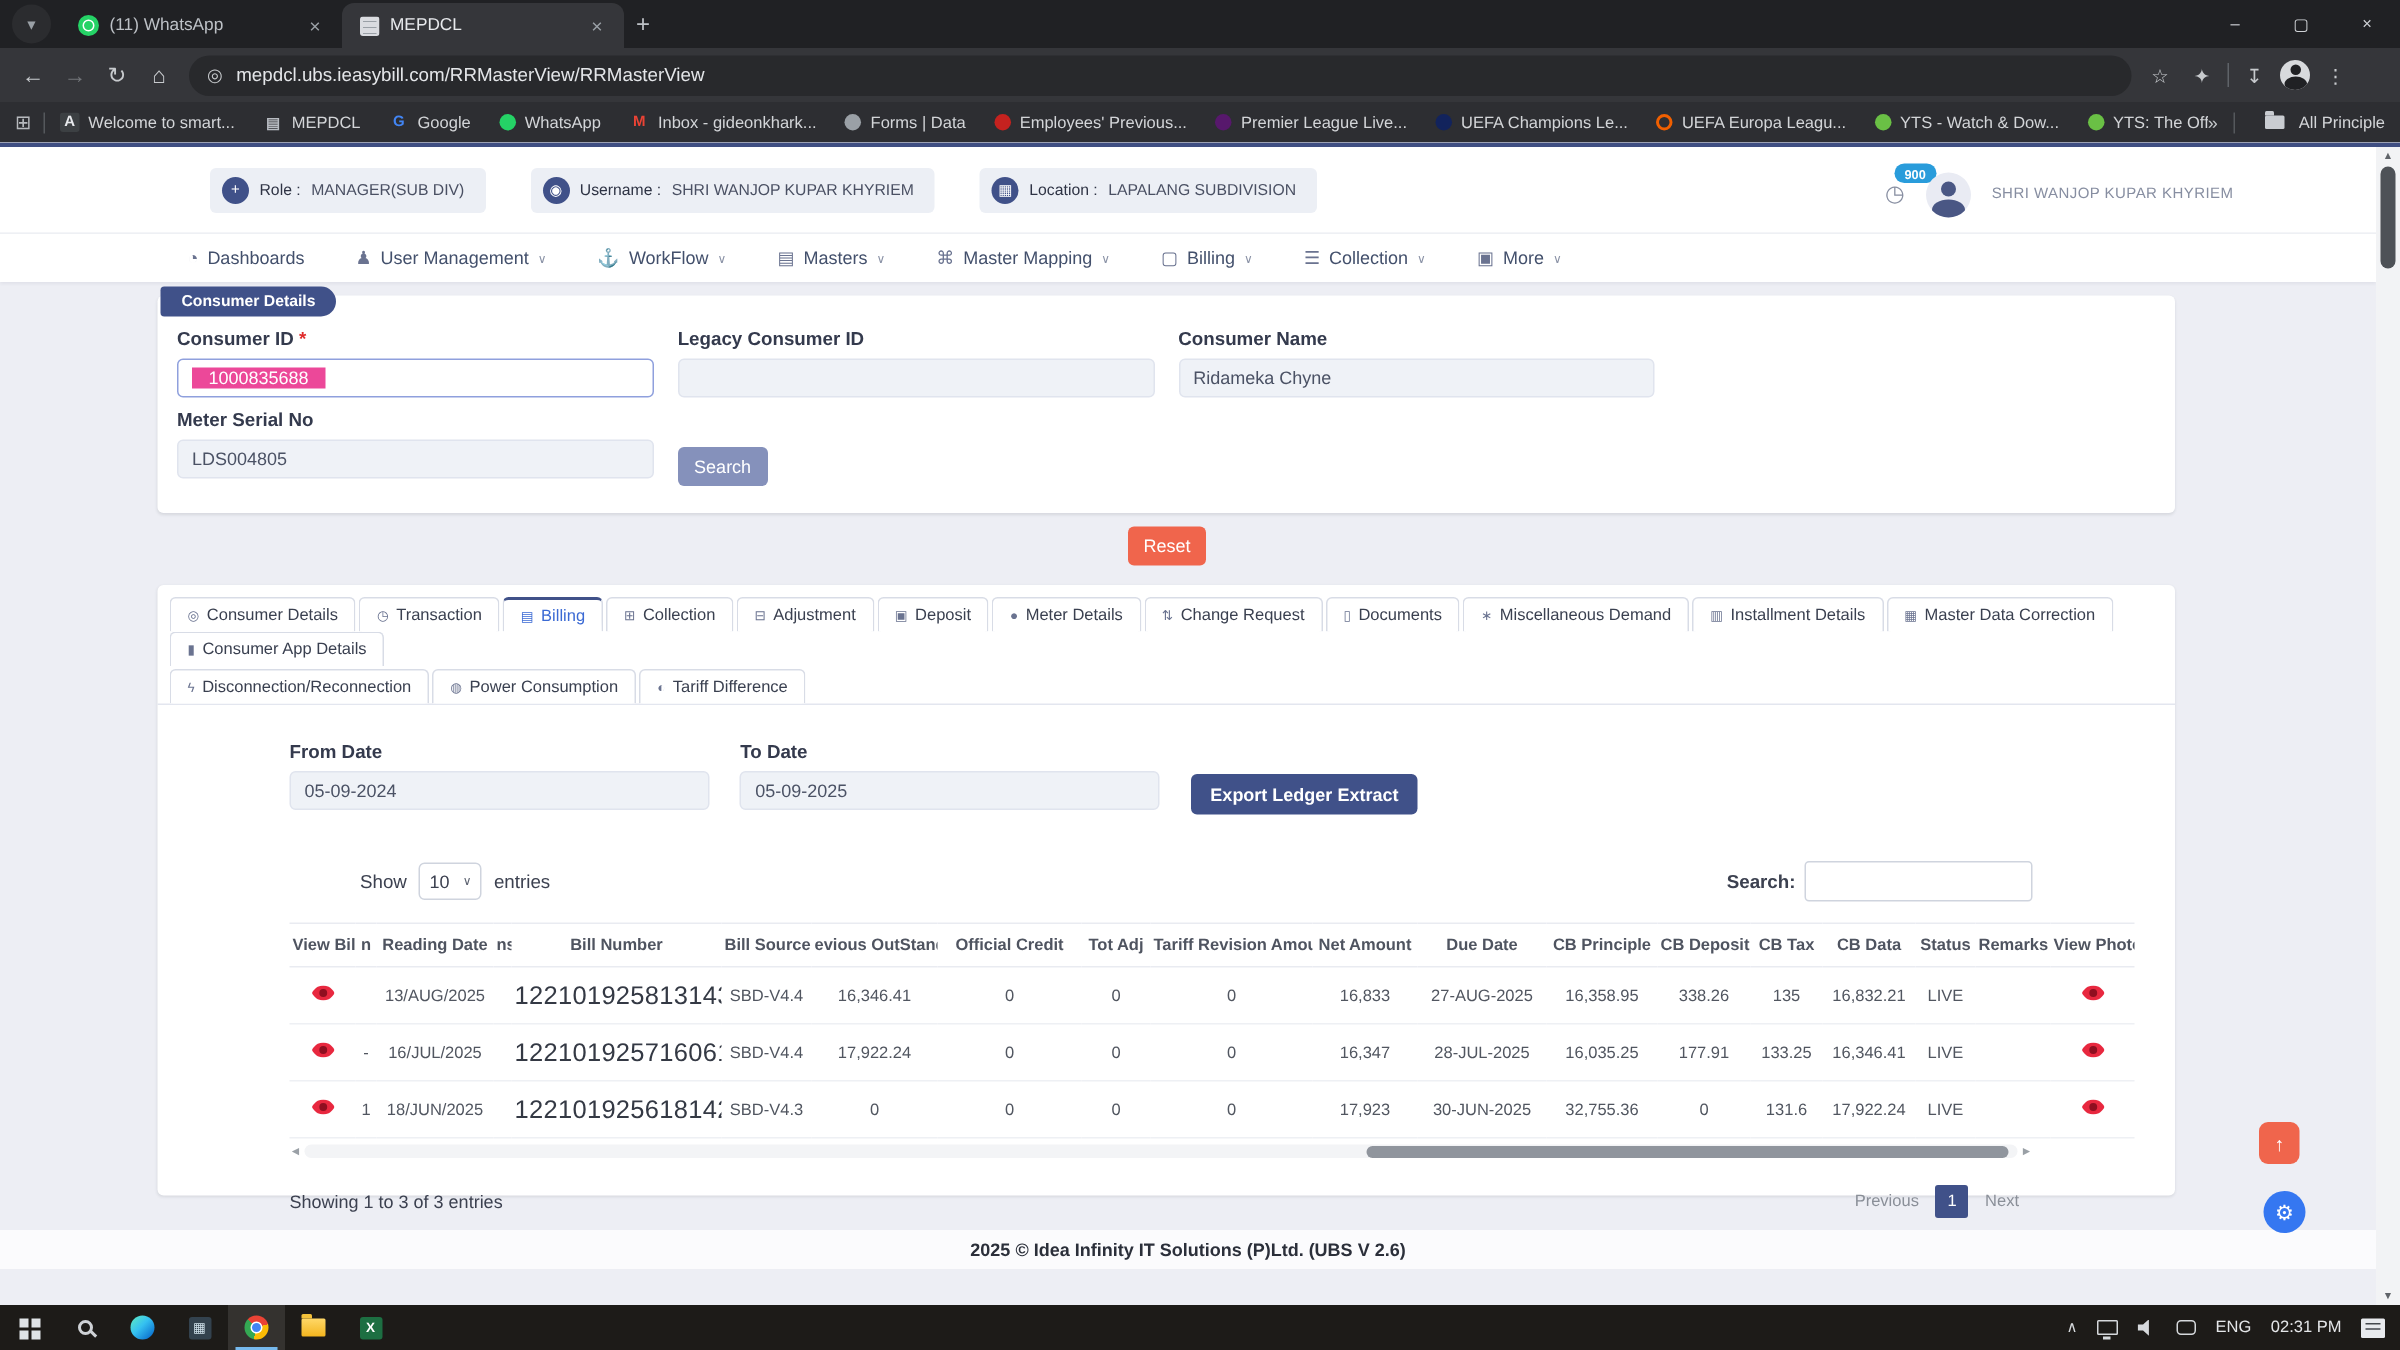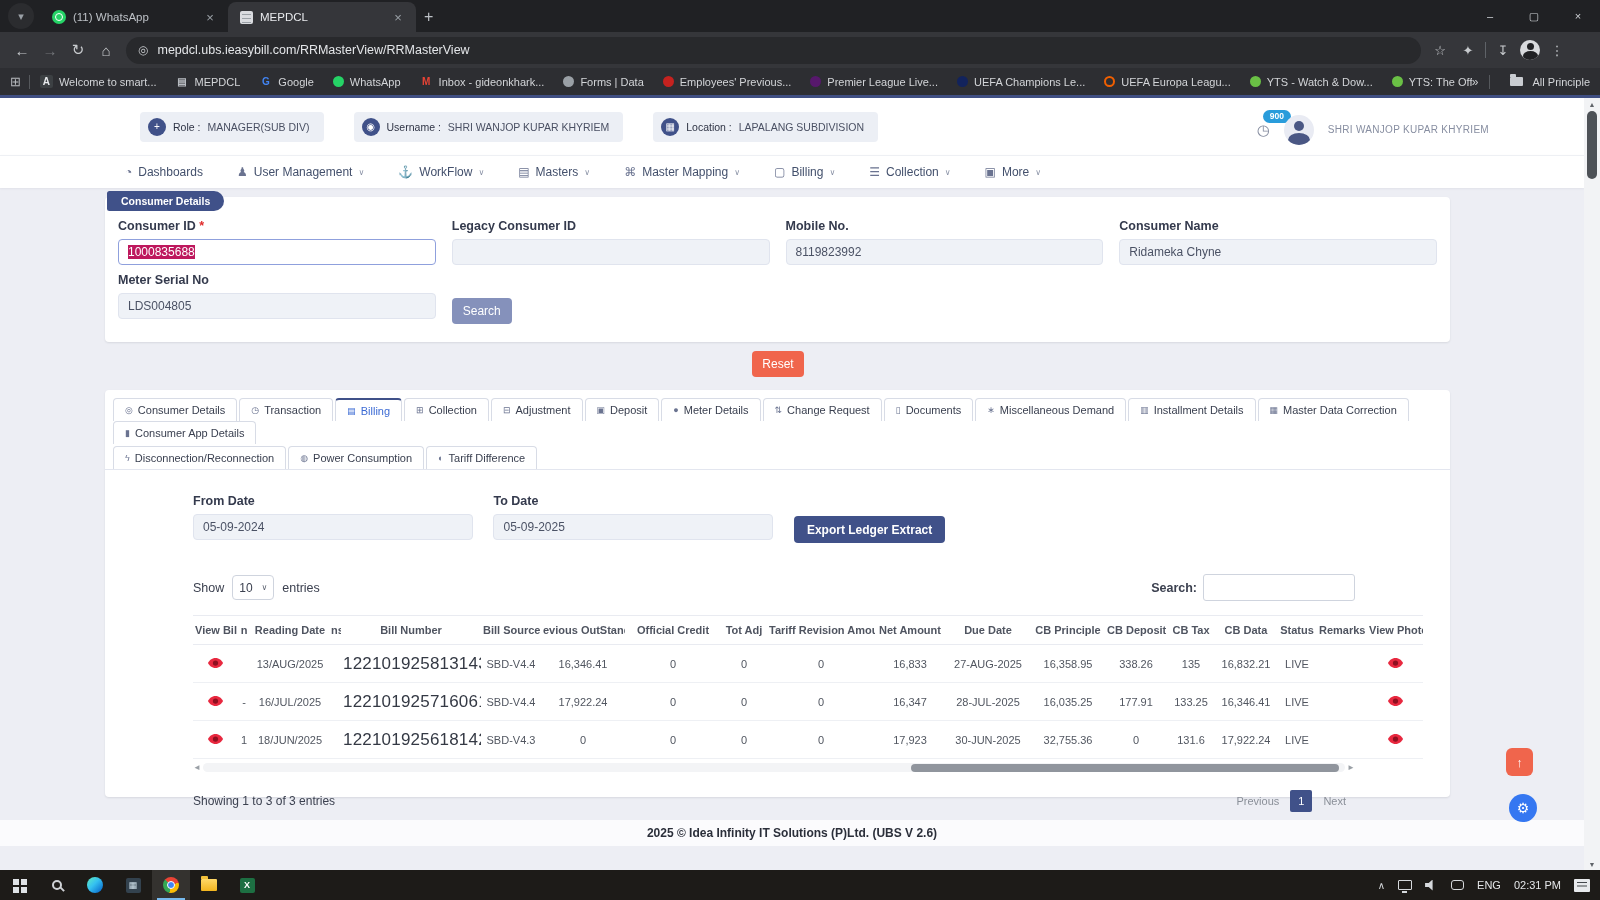--- a/index.html
+++ b/index.html
@@ -68,40 +68,40 @@
   .nav-chev { color:#8a92a6; font-size:8px; }
 
   .card { position:absolute; background:#fff; border-radius:4px; box-shadow:0 1px 2px rgba(56,65,74,.12); }
   .card1 { left:105px; top:102px; width:1345px; height:145px; }
   .section-pill { position:absolute; top:-6px; left:2px; background:#405189; color:#fff; font-size:10.5px; font-weight:bold; padding:4px 14px; border-radius:3px 12px 12px 3px; }
   .form-grid { display:grid; grid-template-columns:repeat(4,1fr); column-gap:16px; padding:22px 13px 0 13px; }
   .f-label { font-size:12.5px; font-weight:bold; color:#343a4d; margin-bottom:6px; }
   .req { color:#e02b2b; }
   .tb-input { height:26px; background:#eff2f7; border:1px solid #e0e4ee; border-radius:4px; font-size:12px; color:#4b5265; display:flex; align-items:center; padding:0 9px; }
   .tb-input.focused { background:#fff; border:1.5px solid #8fa0dd; }
-  .sel-text { background:#be185d; color:#fff; padding:0 0; }
+  .sel-text { background:#ec4899; color:#fff; padding:0 11px; }
   .row2 { display:grid; grid-template-columns:repeat(4,1fr); column-gap:16px; padding:8px 13px 0 13px; }
   .search-btn { width:60px; height:26px; background:#8591bb; color:#fff; font-size:12px; border-radius:4px; display:flex; align-items:center; justify-content:center; margin-top:25px; }
   .reset-btn { position:absolute; left:752px; top:256px; width:52px; height:26px; background:#f0654c; color:#fff; font-size:12px; border-radius:4px; display:flex; align-items:center; justify-content:center; }
 
   .card2 { left:105px; top:295px; width:1345px; height:407px; }
   .tabs-wrap { padding:8px 8px 0 8px; border-bottom:1px solid #e3e6ef; }
   .tabs-row { display:flex; flex-wrap:wrap; }
   .ptab { display:flex; align-items:center; gap:5px; border:1px solid #d8dce6; border-bottom:none; border-radius:4px 4px 0 0; background:#fff; color:#3a4050; font-size:11px; padding:4px 11px; margin-right:2px; margin-bottom:0; height:23px; }
   .ptab .ptab-ico { color:#6a7390; font-size:9px; }
   .ptab.active { border-top:2px solid #405189; color:#3b6ad4; }
   .ptab.active .ptab-ico { color:#3b6ad4; }
   .tabs-row + .tabs-row { margin-top:2px; }
 
   .panel { padding:24px 0 0 88px; position:relative; }
   .date-field { display:inline-block; vertical-align:top; margin-right:16px; }
   .date-input { width:280px; height:26px; background:#eff2f7; border:1px solid #e0e4ee; border-radius:4px; font-size:12px; color:#4b5265; display:flex; align-items:center; padding:0 9px; }
   .export-btn { display:inline-flex; align-items:center; justify-content:center; vertical-align:top; margin-top:22px; height:27px; padding:0 13px; background:#405189; color:#fff; font-size:12px; font-weight:bold; border-radius:4px; }
 
-  .dt-controls { margin-top:31px; padding-right:95px; display:flex; align-items:center; font-size:12.5px; color:#3c4150; }
+  .dt-controls { margin-top:31px; padding-right:95px; display:flex; align-items:center; font-size:12.5px; color:#3c4150;margin-left:47px; }
   .show-select { width:42px; height:25px; border:1px solid #cfd4de; border-radius:4px; margin:0 8px; display:flex; align-items:center; justify-content:space-between; padding:0 6px; font-size:12px; color:#3c4150; }
   .show-select .sel-chev { font-size:8px; color:#5c6270; }
   .dt-search { margin-left:auto; display:flex; align-items:center; gap:6px; font-weight:bold; }
   .dt-search input { width:152px; height:27px; border:1px solid #cfd4de; border-radius:3px; outline:none; font-size:12px; padding:0 6px; color:#3c4150; }
 
   .tbl { width:1162px; margin-top:14px; border-collapse:collapse; table-layout:fixed; }
   .tbl th { font-size:11px; font-weight:bold; color:#4f5460; padding:8px 2px; border-top:1px solid #e9ebf1; border-bottom:1px solid #e9ebf1; text-align:center; overflow:hidden; white-space:nowrap; }
   .tbl td { font-size:11px; color:#515660; text-align:center; padding:0 2px; height:38px; border-bottom:1px solid #eef0f4; overflow:hidden; white-space:nowrap; }
   .tbl td.bignum { font-size:17px; color:#343944; letter-spacing:.2px;text-align:right; }
   .eye-ico { display:inline-block; line-height:0; }
@@ -335,26 +335,20 @@
       <div>
         <div class="f-label"><span>Consumer ID</span> <span class="req">*</span></div>
         <div class="tb-input focused">
             <span class="sel-text">1000835688</span>
           </div>
       </div>
       <div>
         <div class="f-label">Legacy Consumer ID</div>
         <div class="tb-input">
             <span></span>
-          </div>
-      </div>
-      <div>
-        <div class="f-label">Mobile No.</div>
-        <div class="tb-input">
-            <span>8119823992</span>
           </div>
       </div>
       <div>
         <div class="f-label">Consumer Name</div>
         <div class="tb-input">
             <span>Ridameka Chyne</span>
           </div>
       </div>
     </div>
     <div class="row2">

